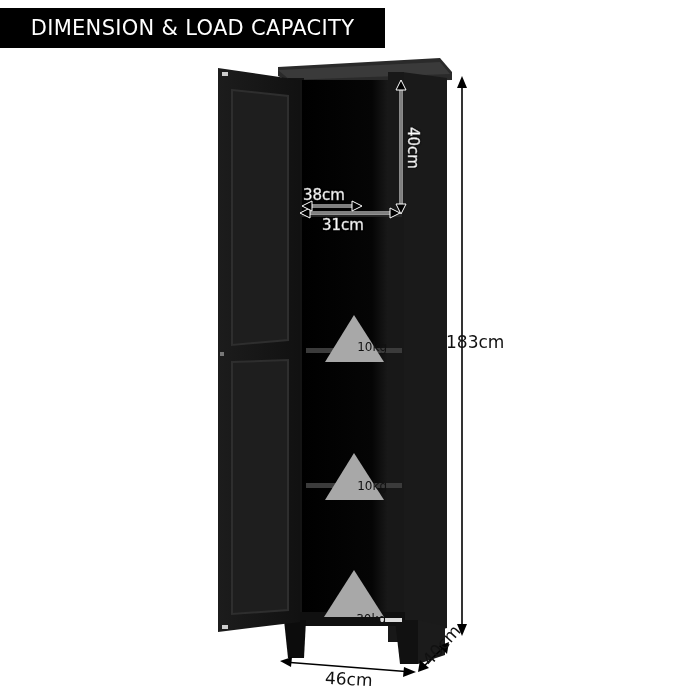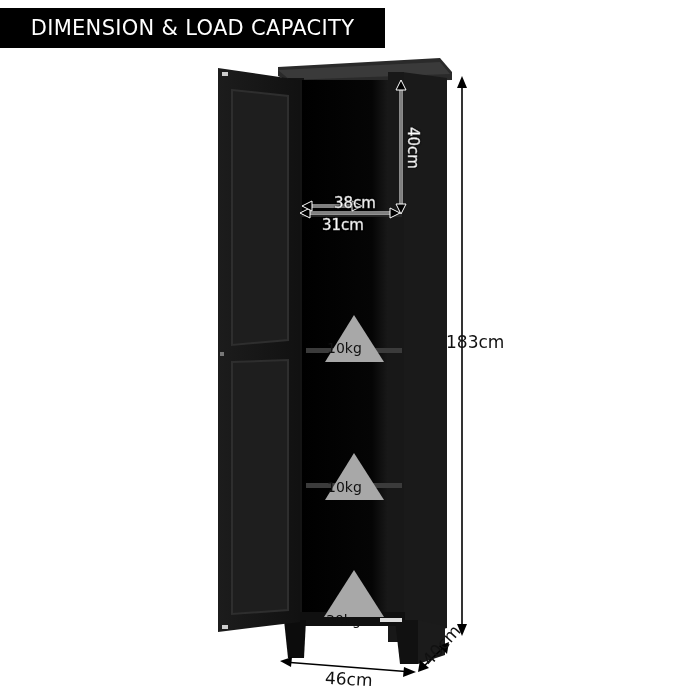--- a/index.html
+++ b/index.html
@@ -3,21 +3,21 @@
 <meta charset="utf-8">
 <style>
   html, body { margin: 0; padding: 0; background: #ffffff; }
   body { width: 700px; height: 700px; position: relative; overflow: hidden; font-family: "DejaVu Sans", sans-serif; }
   .banner { position: absolute; left: 0; top: 8px; width: 385px; height: 40px; background: #000; color: #fff;
             display: flex; align-items: center; justify-content: center; font-size: 21px; letter-spacing: 0.3px;
             font-family: "DejaVu Sans", sans-serif; font-weight: normal; }
   svg.scene { position: absolute; left: 0; top: 0; }
   .lbl { position: absolute; font-family: "DejaVu Sans", sans-serif; color: #111; font-size: 17px; white-space: nowrap; }
   .lbl-white { color: #fff; font-size: 15px; text-shadow: 0 0 2px #000, 0 0 2px #000; -webkit-text-stroke: 0.5px #bbb; }
-  .kg { position: absolute; font-size: 14px; color: #111; white-space: nowrap; text-align: left; width: 60px; }
+  .kg { position: absolute; font-size: 12px; color: #111; white-space: nowrap; text-align: right; width: 60px; }
 </style>
 </head>
 <body>
 
 <div class="banner">
   <span>DIMENSION &amp; LOAD CAPACITY</span>
 </div>
 
 <svg class="scene" width="700" height="700" viewBox="0 0 700 700">
   <defs>
@@ -105,18 +105,18 @@
     <polygon points="418,672 420,660 429,668" stroke="none"></polygon>
     <polygon points="449,642 447,654 439,646" stroke="none"></polygon>
   </g>
 </svg>
 
 <div class="lbl" style="left:446px; top:332px;">183cm</div>
 <div class="lbl" style="left:325px; top:669px; transform: rotate(3deg);">46cm</div>
 <div class="lbl" style="left:418px; top:656px; transform: rotate(-48deg); transform-origin: 0 0;">40cm</div>
 
 <div class="lbl lbl-white" style="left:392px; top:127px; transform: rotate(90deg); transform-origin: 0 0; left:422px;">40cm</div>
-<div class="lbl lbl-white" style="left:303px; top:194px;margin-left:31px;">38cm</div>
+<div class="lbl lbl-white" style="left:303px; top:186px;">38cm</div>
 <div class="lbl lbl-white" style="left:322px; top:216px;">31cm</div>
 
 <div class="kg" style="left:327px; top:340px;">10kg</div>
 <div class="kg" style="left:327px; top:479px;">10kg</div>
 <div class="kg" style="left:326px; top:612px;">30kg</div>
 
 </body></html>

